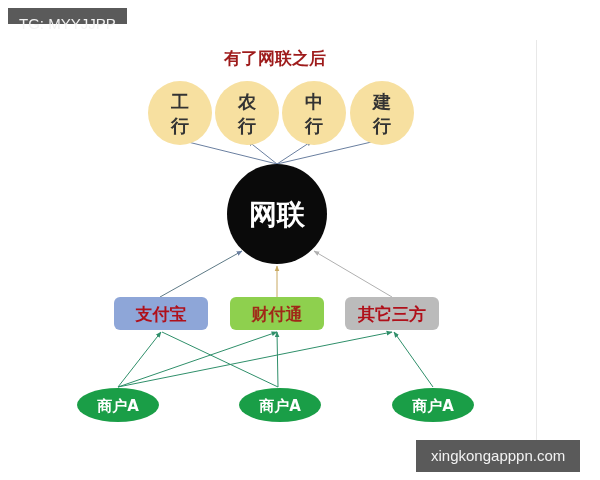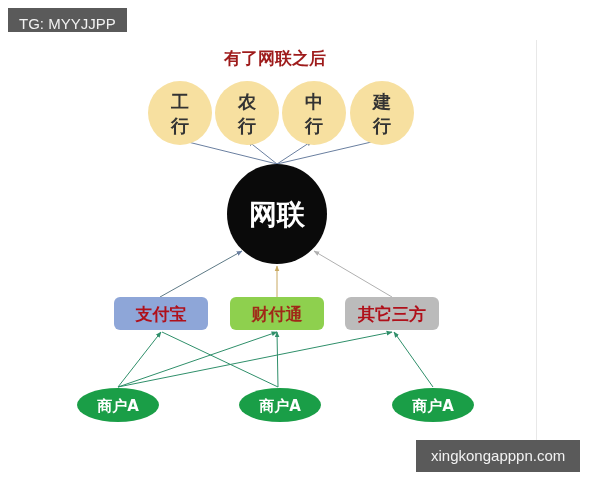--- a/index.html
+++ b/index.html
@@ -1,21 +1,21 @@
 <!DOCTYPE html>
 <html><head>
 <meta charset="utf-8">
 <style>
   html, body { margin: 0; padding: 0; background: #ffffff; }
   body { width: 600px; height: 480px; position: relative; overflow: hidden;
          font-family: "DejaVu Sans", sans-serif; }
   .divider { position: absolute; left: 536px; top: 40px; width: 1px; height: 400px; background: #e8e8e8; }
   .tag { position: absolute; background: #5a5a5a; color: #f2f2f2;
          font-family: "Liberation Sans", sans-serif; font-size: 15px; line-height: 32px; padding: 0 11px; }
-  .tag-tl { left: 8px; top: 8px; height: 24px; }
+  .tag-tl { left: 8px; top: 8px; height: 16px; }
   .tag-br { left: 416px; top: 440px; height: 32px; font-size: 15px; padding: 0 15px; }
   svg { position: absolute; left: 0; top: 0; }
   .svgtext { font-family: "DejaVu Sans", sans-serif; font-weight: bold; }
 </style>
 </head>
 <body>
 
 <div class="divider"></div>
 
 <svg width="600" height="480" viewBox="0 0 600 480">

